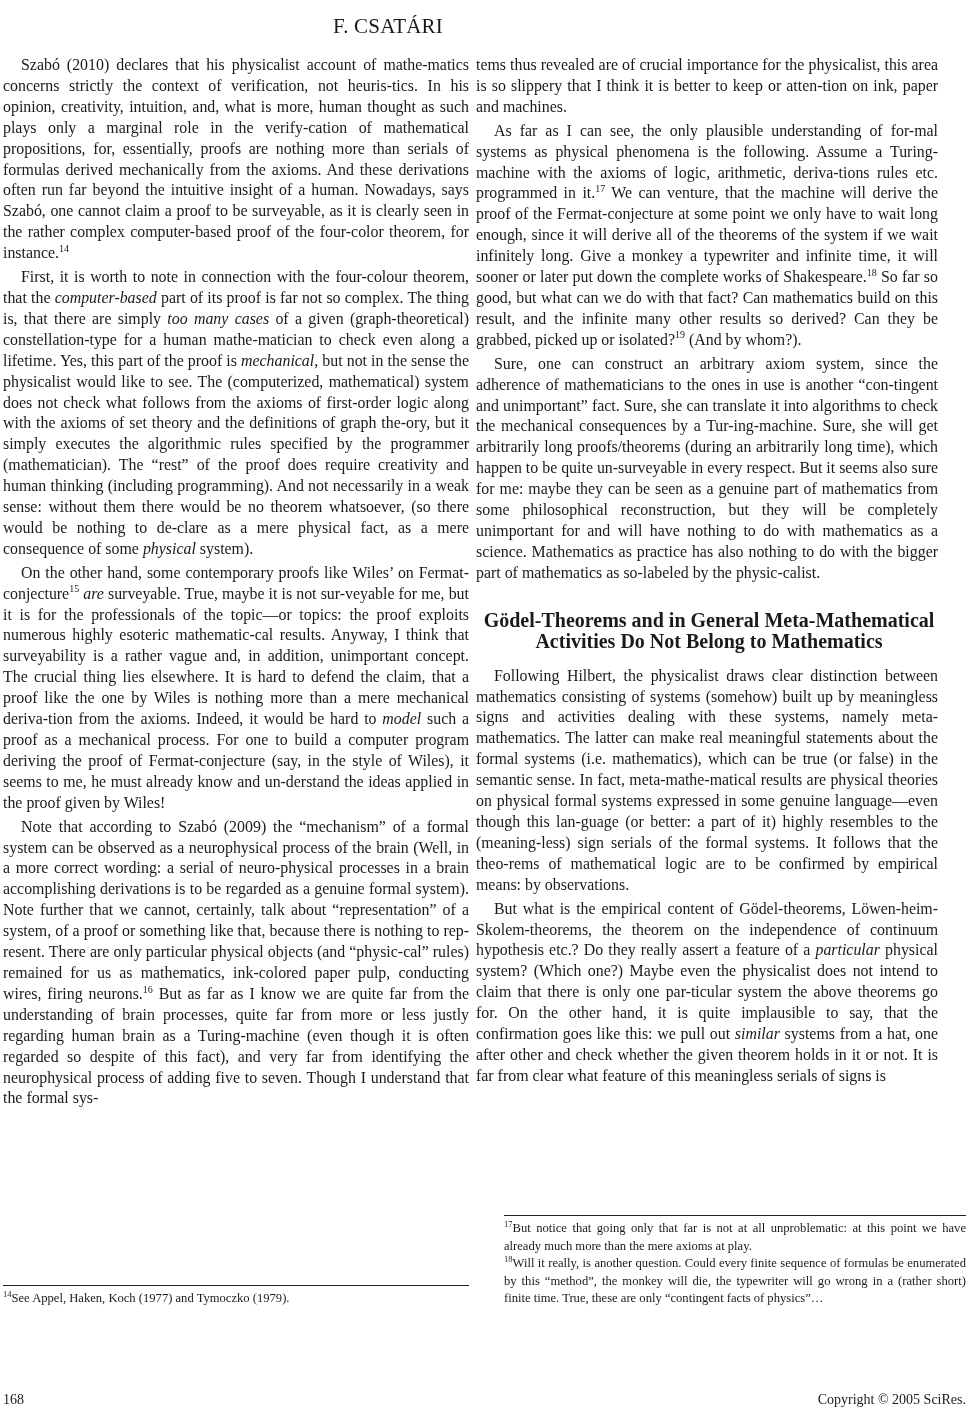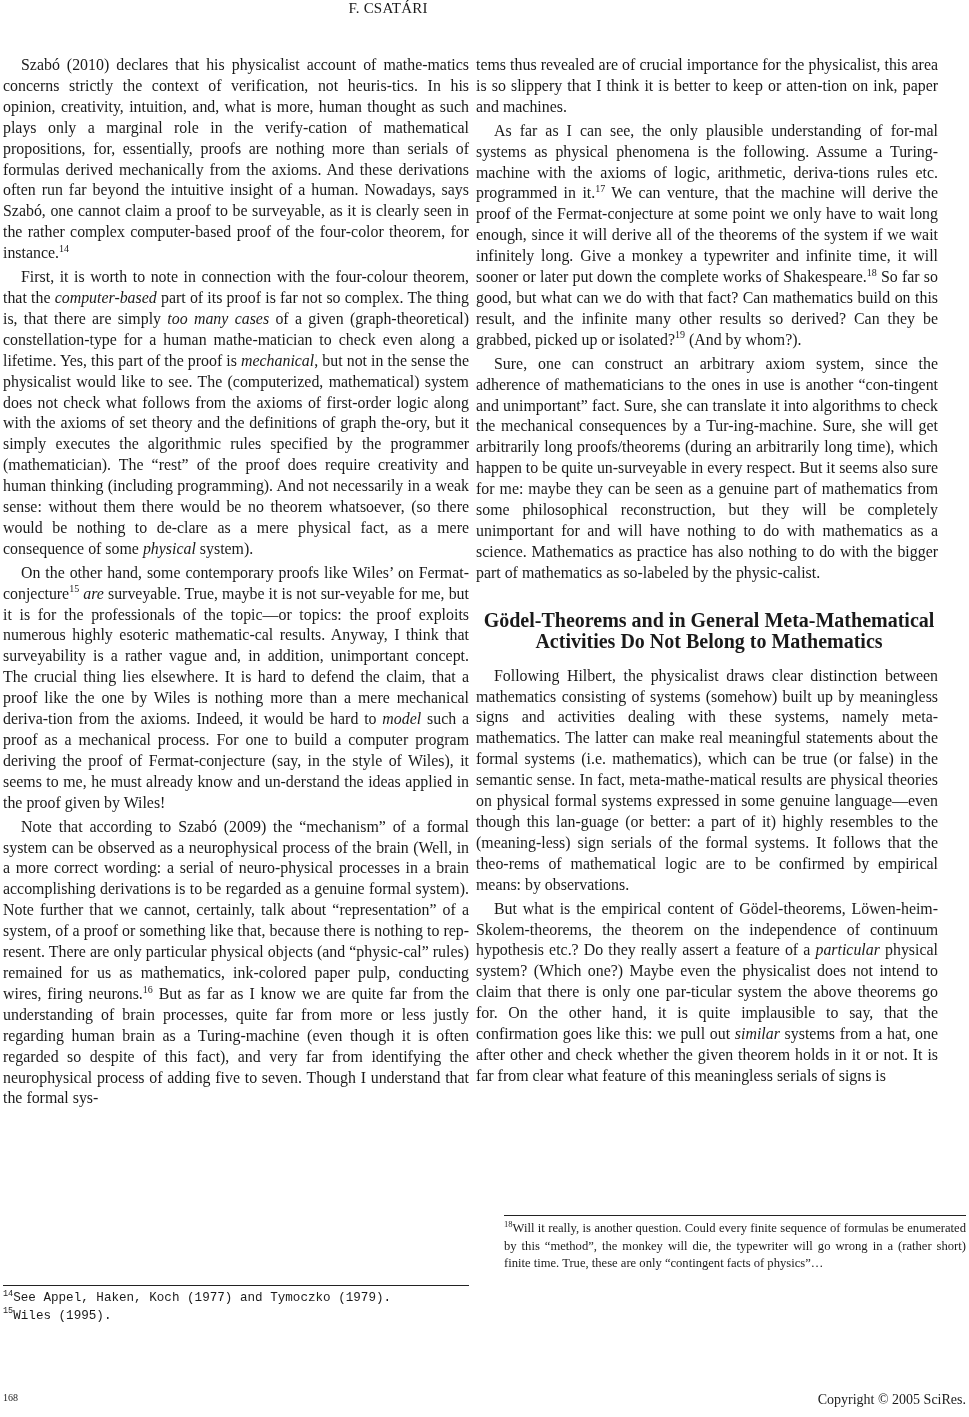--- a/index.html
+++ b/index.html
@@ -2,53 +2,53 @@
 <html><head>
 <meta charset="utf-8">
 <style>
   html, body { margin: 0; padding: 0; background: #ffffff; }
   body {
     width: 969px; height: 1417px; position: relative; overflow: hidden;
     font-family: "Liberation Serif", "DejaVu Serif", serif;
     color: #1a1a1a;
   }
   .running-head {
-    position: absolute; top: 0; left: 0; width: 776px;
-    text-align: center; font-size: 15px; letter-spacing: 0.2px;
+    position: absolute; top: 14px; left: 0; width: 776px;
+    text-align: center; font-size: 21px; letter-spacing: 0.2px;
   }
   .col {
     position: absolute; top: 55px; width: 466px;
     font-size: 15.9px; line-height: 20.9px; text-align: justify;
     hyphens: manual;
   }
   .col-left { left: 3px; }
   .col-right { left: 476px; width: 462px; }
   .col p { margin: 0; text-indent: 18px; }
   .col p.noindent { text-indent: 0; }
   .col p + p { margin-top: 3px; }
   sup { font-size: 10px; line-height: 0; vertical-align: super; margin-top: 16px; }
   .section-heading {
     font-weight: bold; font-size: 20px; line-height: 21px;
     text-align: center; margin: 26px 0 14px 4px; text-indent: 0;
   }
   .footnotes-left {
     position: absolute; left: 3px; top: 1285px; width: 466px;
-    font-size: 12.6px; line-height: 17.5px; font-family: Liberation Mono, monospace;
+    font-size: 12.6px; line-height: 17.5px;
   }
   .footnotes-right {
     position: absolute; left: 504px; top: 1215px; width: 462px;
     font-size: 12.6px; line-height: 17.5px; text-align: justify;
   }
   .fn-rule { border: none; border-top: 1px solid #222; margin: 0 0 4px 0; height: 0; }
   .footnotes-left .fn-rule { width: 466px; }
   .footnotes-right .fn-rule { width: 462px; }
   .fn { margin: 0; }
   .fn sup { font-size: 8.5px; }
   .page-number {
-    position: absolute; left: 3px; top: 1392px; font-size: 10px;
+    position: absolute; left: 3px; top: 1392px; font-size: 14px;
   }
   .copyright {
     position: absolute; right: 3px; top: 1392px; font-size: 14px;
   }
 </style>
 </head>
 <body>
 
 <div class="running-head">F. CSATÁRI</div>
 
@@ -58,38 +58,38 @@
       <p>First, it is worth to note in connection with the four-colour theorem, that the <em>computer-based</em> part of its proof is far not so complex. The thing is, that there are simply <em>too many cases</em> of a given (graph-theoretical) constellation-type for a human mathe-matician to check even along a lifetime. Yes, this part of the proof is <em>mechanical</em>, but not in the sense the physicalist would like to see. The (computerized, mathematical) system does not check what follows from the axioms of first-order logic along with the axioms of set theory and the definitions of graph the-ory, but it simply executes the algorithmic rules specified by the programmer (mathematician). The “rest” of the proof does require creativity and human thinking (including programming). And not necessarily in a weak sense: without them there would be no theorem whatsoever, (so there would be nothing to de-clare as a mere physical fact, as a mere consequence of some <em>physical</em> system).</p>
       <p>On the other hand, some contemporary proofs like Wiles’ on Fermat-conjecture<sup>15</sup> <em>are</em> surveyable. True, maybe it is not sur-veyable for me, but it is for the professionals of the topic—or topics: the proof exploits numerous highly esoteric mathematic-cal results. Anyway, I think that surveyability is a rather vague and, in addition, unimportant concept. The crucial thing lies elsewhere. It is hard to defend the claim, that a proof like the one by Wiles is nothing more than a mere mechanical deriva-tion from the axioms. Indeed, it would be hard to <em>model</em> such a proof as a mechanical process. For one to build a computer program deriving the proof of Fermat-conjecture (say, in the style of Wiles), it seems to me, he must already know and un-derstand the ideas applied in the proof given by Wiles!</p>
       <p>Note that according to Szabó (2009) the “mechanism” of a formal system can be observed as a neurophysical process of the brain (Well, in a more correct wording: a serial of neuro-physical processes in a brain accomplishing derivations is to be regarded as a genuine formal system). Note further that we cannot, certainly, talk about “representation” of a system, of a proof or something like that, because there is nothing to rep-resent. There are only particular physical objects (and “physic-cal” rules) remained for us as mathematics, ink-colored paper pulp, conducting wires, firing neurons.<sup>16</sup> But as far as I know we are quite far from the understanding of brain processes, quite far from more or less justly regarding human brain as a Turing-machine (even though it is often regarded so despite of this fact), and very far from identifying the neurophysical process of adding five to seven. Though I understand that the formal sys-</p>
     </div>
 </div>
 
 <div class="footnotes-left">
   <hr class="fn-rule">
   <div>
       <p class="fn"><sup>14</sup><span>See Appel, Haken, Koch (1977) and Tymoczko (1979).</span></p>
-      <p class="fn"><sup>15</sup><span>Wiles (1995).</span></p>
     </div>
 </div>
 
 <div class="col col-right">
   <div>
       <p class="noindent">tems thus revealed are of crucial importance for the physicalist, this area is so slippery that I think it is better to keep or atten-tion on ink, paper and machines.</p>
       <p>As far as I can see, the only plausible understanding of for-mal systems as physical phenomena is the following. Assume a Turing-machine with the axioms of logic, arithmetic, deriva-tions rules etc. programmed in it.<sup>17</sup> We can venture, that the machine will derive the proof of the Fermat-conjecture at some point we only have to wait long enough, since it will derive all of the theorems of the system if we wait infinitely long. Give a monkey a typewriter and infinite time, it will sooner or later put down the complete works of Shakespeare.<sup>18</sup> So far so good, but what can we do with that fact? Can mathematics build on this result, and the infinite many other results so derived? Can they be grabbed, picked up or isolated?<sup>19</sup> (And by whom?).</p>
       <p>Sure, one can construct an arbitrary axiom system, since the adherence of mathematicians to the ones in use is another “con-tingent and unimportant” fact. Sure, she can translate it into algorithms to check the mechanical consequences by a Tur-ing-machine. Sure, she will get arbitrarily long proofs/theorems (during an arbitrarily long time), which happen to be quite un-surveyable in every respect. But it seems also sure for me: maybe they can be seen as a genuine part of mathematics from some philosophical reconstruction, but they will be completely unimportant for and will have nothing to do with mathematics as a science. Mathematics as practice has also nothing to do with the bigger part of mathematics as so-labeled by the physic-calist.</p>
     </div>
   <h2 class="section-heading">Gödel-Theorems and in General Meta-Mathematical Activities Do Not Belong to Mathematics</h2>
   <div>
       <p>Following Hilbert, the physicalist draws clear distinction between mathematics consisting of systems (somehow) built up by meaningless signs and activities dealing with these systems, namely meta-mathematics. The latter can make real meaningful statements about the formal systems (i.e. mathematics), which can be true (or false) in the semantic sense. In fact, meta-mathe-matical results are physical theories on physical formal systems expressed in some genuine language—even though this lan-guage (or better: a part of it) highly resembles to the (meaning-less) sign serials of the formal systems. It follows that the theo-rems of mathematical logic are to be confirmed by empirical means: by observations.</p>
       <p>But what is the empirical content of Gödel-theorems, Löwen-heim-Skolem-theorems, the theorem on the independence of continuum hypothesis etc.? Do they really assert a feature of a <em>particular</em> physical system? (Which one?) Maybe even the physicalist does not intend to claim that there is only one par-ticular system the above theorems go for. On the other hand, it is quite implausible to say, that the confirmation goes like this: we pull out <em>similar</em> systems from a hat, one after other and check whether the given theorem holds in it or not. It is far from clear what feature of this meaningless serials of signs is</p>
     </div>
 </div>
 
 <div class="footnotes-right">
   <hr class="fn-rule">
   <div>
+      <p class="fn"><sup>17</sup><span>But notice that going only that far is not at all unproblematic: at this point we have already much more than the mere axioms at play.</span></p>
       <p class="fn"><sup>18</sup><span>Will it really, is another question. Could every finite sequence of formulas be enumerated by this “method”, the monkey will die, the typewriter will go wrong in a (rather short) finite time. True, these are only “contingent facts of physics”…</span></p>
     </div>
 </div>
 
 <div class="page-number">168</div>
 <div class="copyright">Copyright © 2005 SciRes.</div>
 
 </body></html>

